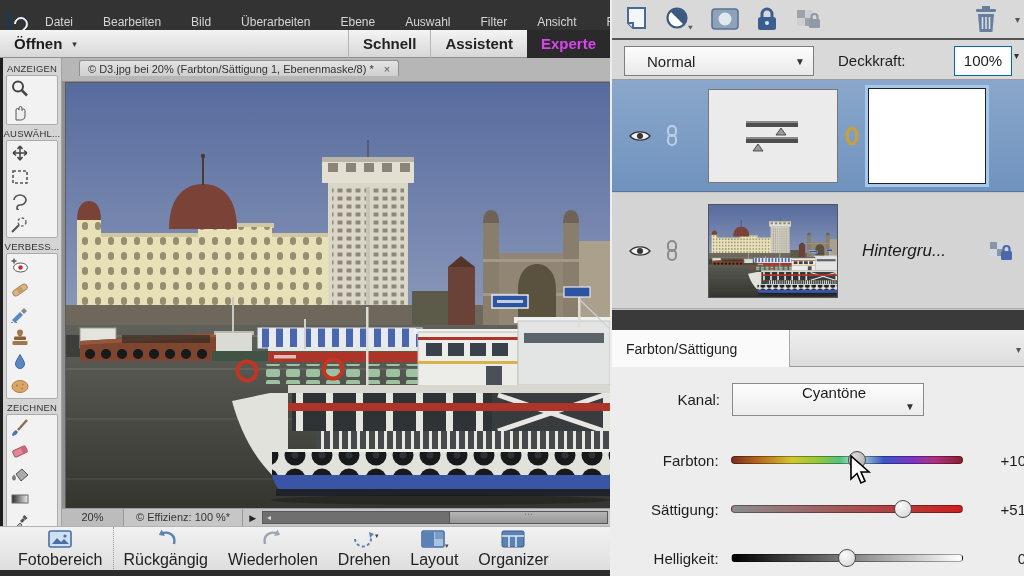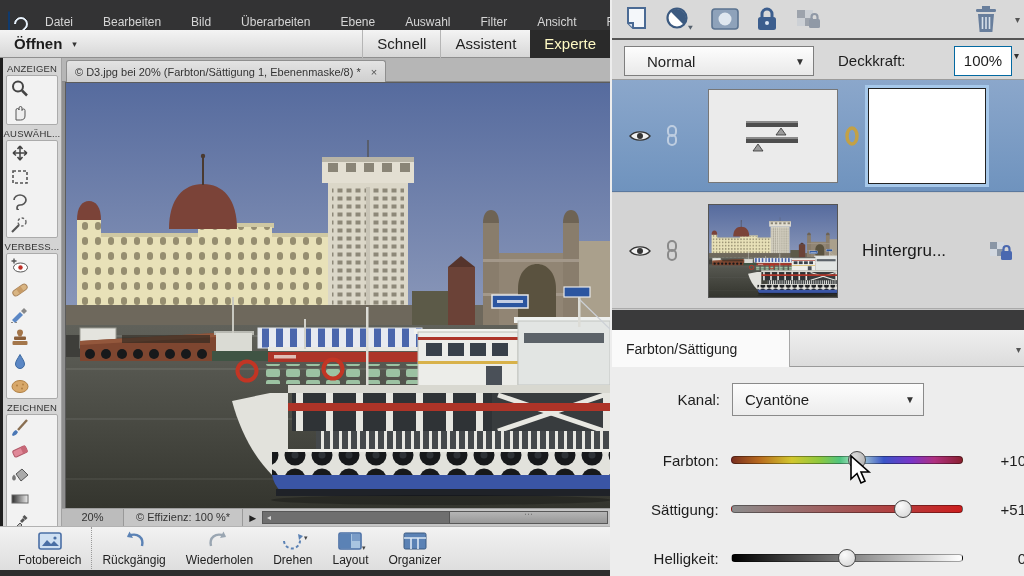--- a/index.html
+++ b/index.html
@@ -12,51 +12,51 @@
   .menubar { position:absolute; left:0; top:0; width:610px; height:44px; background:#333334; display:flex; align-items:center; gap:12px; }
   .logo { width:22px; height:22px; margin:0 14px 0 8px; border-radius:4px;
           background:radial-gradient(circle at 35% 35%, #7db4e8, #1e5fa8 70%); border:1px solid #0f3a6e; position:relative; }
   .logo::after { content:""; position:absolute; left:5px; top:5px; width:10px; height:10px; border:2px solid #e8f2fc; border-radius:50% 50% 50% 0; transform:rotate(-45deg); border-left-color:transparent; }
   .menu-item { color:#d6d6d6; font-size:12px; padding:0 9px; height:30px; line-height:30px; cursor:default; }
 
   .modebar { position:absolute; left:0; top:30px; width:610px; height:28px; background:linear-gradient(#f4f4f4,#d7d7d7); border-bottom:1px solid #8f8f8f; display:flex; align-items:center; }
   .open-btn { font-size:15px; font-weight:bold; color:#1c1c1c; margin-left:14px; }
   .open-caret { font-size:9px; color:#333; margin-left:10px; }
   .mode-group { margin-left:auto; display:flex; align-items:stretch; height:28px; }
-  .mode { font-size:15px; font-weight:normal; color:#222; padding:0 14px; line-height:28px; border-left:1px solid #b5b5b5; }
-  .mode.active { background:#2a2a2a; color:#fef9c3; border-left:none; }
+  .mode { font-size:15px; font-weight:bold; color:#222; padding:0 14px; line-height:28px; border-left:1px solid #b5b5b5; }
+  .mode.active { background:#2a2a2a; color:#d946ef; border-left:none; }
 
   
   .toolbox { position:absolute; left:0; top:58px; width:62px; height:470px; background:#d4d4d4; border-left:3px solid #1e1e1e; border-right:1px solid #a2a2a2; padding-top:2px; }
   .tb-label { font-size:9.5px; color:#333; text-align:center; margin:3px 0 1px; letter-spacing:.2px; white-space:nowrap; overflow:hidden; }
   .tb-group { background:#f2f2f2; border:1px solid #ababab; border-radius:2px; margin:0 3px; display:flex; flex-wrap:wrap; }
   .tool { width:26px; height:24px; display:flex; align-items:center; justify-content:center; }
 
   
   .tabbar { position:absolute; left:62px; top:58px; width:548px; height:24px; background:#b6b6b6; border-bottom:1px solid #8a8a8a; }
-  .doc-tab { position:absolute; left:4px; top:2px; height:22px; background:linear-gradient(#e3e3e3,#cfcfcf); border:1px solid #8f8f8f; border-bottom:none; border-radius:3px 3px 0 0; display:flex; align-items:center; padding:0 8px; gap:10px;text-align:right; }
+  .doc-tab { position:absolute; left:17px; top:2px; height:16px; background:linear-gradient(#e3e3e3,#cfcfcf); border:1px solid #8f8f8f; border-bottom:none; border-radius:3px 3px 0 0; display:flex; align-items:center; padding:0 8px; gap:10px;text-align:right; }
   .doc-tab-title { font-size:11px; color:#333; white-space:nowrap; }
   .doc-close { font-size:11px; color:#555; }
 
   .canvas { position:absolute; left:62px; top:82px; width:548px; height:426px; background:#8f8f8f; }
   .photo { position:absolute; left:4px; top:1px; width:544px; height:425px; box-shadow:0 0 0 1px #5c5c5c; }
 
   .statusbar { position:absolute; left:62px; top:508px; width:548px; height:18px; background:#c6c6c6; border-top:1px solid #9e9e9e; display:flex; align-items:center; font-size:11px; color:#333; }
   .st-zoom { width:62px; text-align:center; border-right:1px solid #999; background:#bcbcbc; height:100%; line-height:17px; }
   .st-eff { padding:0 12px; border-right:1px solid #999; height:100%; line-height:17px; white-space:nowrap; }
   .st-play { padding:0 6px; font-size:9px; color:#222; }
   .st-scroll { flex:1; height:13px; margin-right:2px; background:#6f6f6f; border:1px solid #585858; display:flex; }
   .st-scroll .arrow { width:12px; color:#d8d8d8; font-size:8px; line-height:11px; text-align:center; }
   .st-thumb { margin-left:auto; width:46%; background:linear-gradient(#b5b5b5,#989898); border-left:1px solid #555; position:relative; }
   .st-thumb::after { content:"⋯"; position:absolute; left:50%; top:-3px; transform:translateX(-50%); color:#666; font-size:9px; }
 
   .taskbar { position:absolute; left:0; top:526px; width:610px; height:44px; background:linear-gradient(#f2f2f2,#dedede); border-top:1px solid #b2b2b2; display:flex; align-items:center; padding-left:8px; }
   .task-item { display:flex; flex-direction:column; align-items:center; justify-content:center; padding:0 10px; height:44px; gap:1px; }
   .task-item.sep { border-left:1px dotted #9a9a9a; }
-  .task-label { font-size:12px; color:#222; white-space:nowrap; }
+  .task-label { font-size:16px; color:#222; white-space:nowrap; }
   .bottom-strip { position:absolute; left:0; top:570px; width:610px; height:6px; background:#2d2d2d; }
 
   
   #right-region { position:absolute; left:610px; top:0; width:414px; height:576px; background:#d9d9d9; border-left:2px solid #ededed; }
 
   .lp-icons { position:absolute; left:0; top:0; width:414px; height:40px; border-bottom:2px solid #555; display:flex; align-items:center; }
   .lp-ico { margin-left:14px; }
   .lp-ico.first { margin-left:10px; }
   .lp-trash { margin-left:auto; margin-right:26px; }
   .panel-caret { position:absolute; right:6px; top:14px; font-size:10px; color:#555; }
@@ -72,34 +72,34 @@
   .layers { position:absolute; left:0; top:80px; width:414px; height:230px; background:#c9c9c9; }
   .layer-row { position:absolute; left:0; width:414px; display:flex; align-items:center; }
   .layer-row.selected { top:0; height:112px; background:linear-gradient(#8ba7cb,#6f93be); border-bottom:1px solid #5a789e; }
   .layer-row.bg { top:113px; height:116px; background:#d4d4d4; border-bottom:1px solid #aaa; }
   .lr-eye { margin-left:16px; }
   .lr-chain { margin-left:10px; }
   .adj-thumb { margin-left:26px; width:130px; height:94px; background:#ebebeb; border:1px solid #777; display:flex; align-items:center; justify-content:center; }
   .gold-link { margin-left:6px; }
   .mask-thumb { margin-left:8px; width:118px; height:96px; background:#fff; border:1px solid #222; box-shadow:0 0 0 3px #a6c8ea; }
   .photo-thumb { margin-left:26px; width:130px; height:94px; border:1px solid #555; background:#888; }
-  .layer-name { margin-left:24px; font-size:17px; color:#1a1a1a; white-space:nowrap; }
+  .layer-name { margin-left:24px; font-size:17px; font-style:italic; color:#1a1a1a; white-space:nowrap; }
   .lr-lock { margin-left:auto; margin-right:12px; }
 
   .dark-strip { position:absolute; left:0; top:310px; width:414px; height:20px; background:#3a3a3b; }
 
   .adj-tabrow { position:absolute; left:0; top:330px; width:414px; height:37px; background:linear-gradient(#efefef,#dcdcdc); border-bottom:1px solid #9a9a9a; }
   .adj-tab { position:absolute; left:0; top:0; width:178px; height:37px; background:#fafafa; border-right:1px solid #a8a8a8; display:flex; align-items:center; }
   .adj-tab span { font-size:14px; color:#1d1d1d; margin-left:14px; white-space:nowrap; }
   .adj-tab-caret { position:absolute; right:5px; top:14px; font-size:10px; color:#555; }
 
   .adj-body { position:absolute; left:0; top:367px; width:414px; height:209px; background:#ededed; }
   .kanal-row { position:absolute; left:0; top:16px; width:414px; height:33px; display:flex; align-items:center; }
   .kanal-label { width:108px; text-align:right; font-size:15px; color:#1d1d1d; }
-  .kanal-select { margin-left:12px; width:192px; height:33px; background:linear-gradient(#fdfdfd,#ececec); border:1px solid #8a8a8a; display:flex; align-items:center; }
+  .kanal-select { margin-left:12px; width:192px; height:33px; background:linear-gradient(#fdfdfd,#ececec); border:1px solid #8a8a8a; display:flex; align-items:center;flex-direction:column; }
   .kanal-select .val { font-size:15px; color:#1d1d1d; margin-left:12px; }
 
   .slider-row { position:absolute; left:0; width:414px; height:26px; display:flex; align-items:center; }
   .slider-label { width:108px; text-align:right; font-size:15px; color:#1d1d1d; }
   .track { position:relative; margin-left:12px; width:235px; height:8px; border-radius:4px; border:1px solid rgba(0,0,0,.35); }
   .track.hue { background:linear-gradient(90deg,#7a2f1e,#b86a1e 12%,#d2c72e 26%,#8ec83e 38%,#4fc47f 47%,#bfe8d6 54%,#3a55c8 66%,#7a35c8 78%,#b03080 88%,#8a2030); }
   .track.sat { background:linear-gradient(90deg,#8c8c8c,#a65050 55%,#cc1e1e); }
   .track.light { background:linear-gradient(90deg,#000,#fff); }
   .knob { position:absolute; top:50%; transform:translate(-50%,-50%); width:18px; height:18px; border-radius:50%; background:radial-gradient(circle at 35% 30%, #fbfbfb, #d2d2d2); border:1px solid #4a4a4a; }
   .knob.gray { background:radial-gradient(circle at 35% 30%, #dcdcdc, #a8a8a8); }

